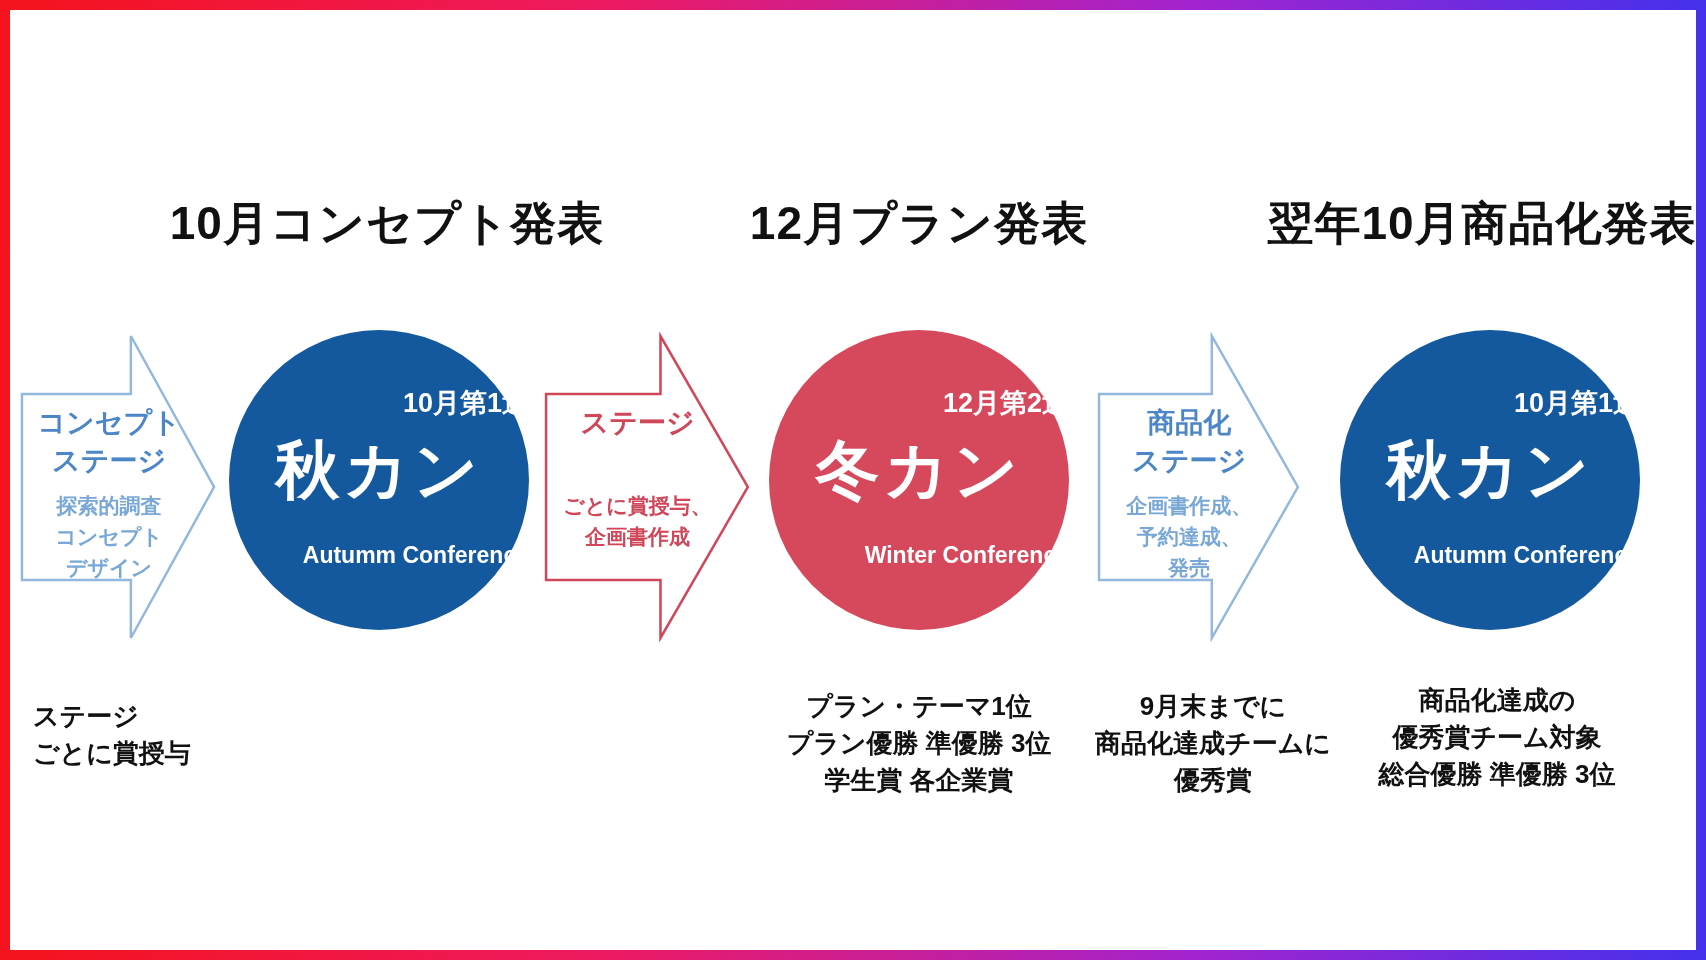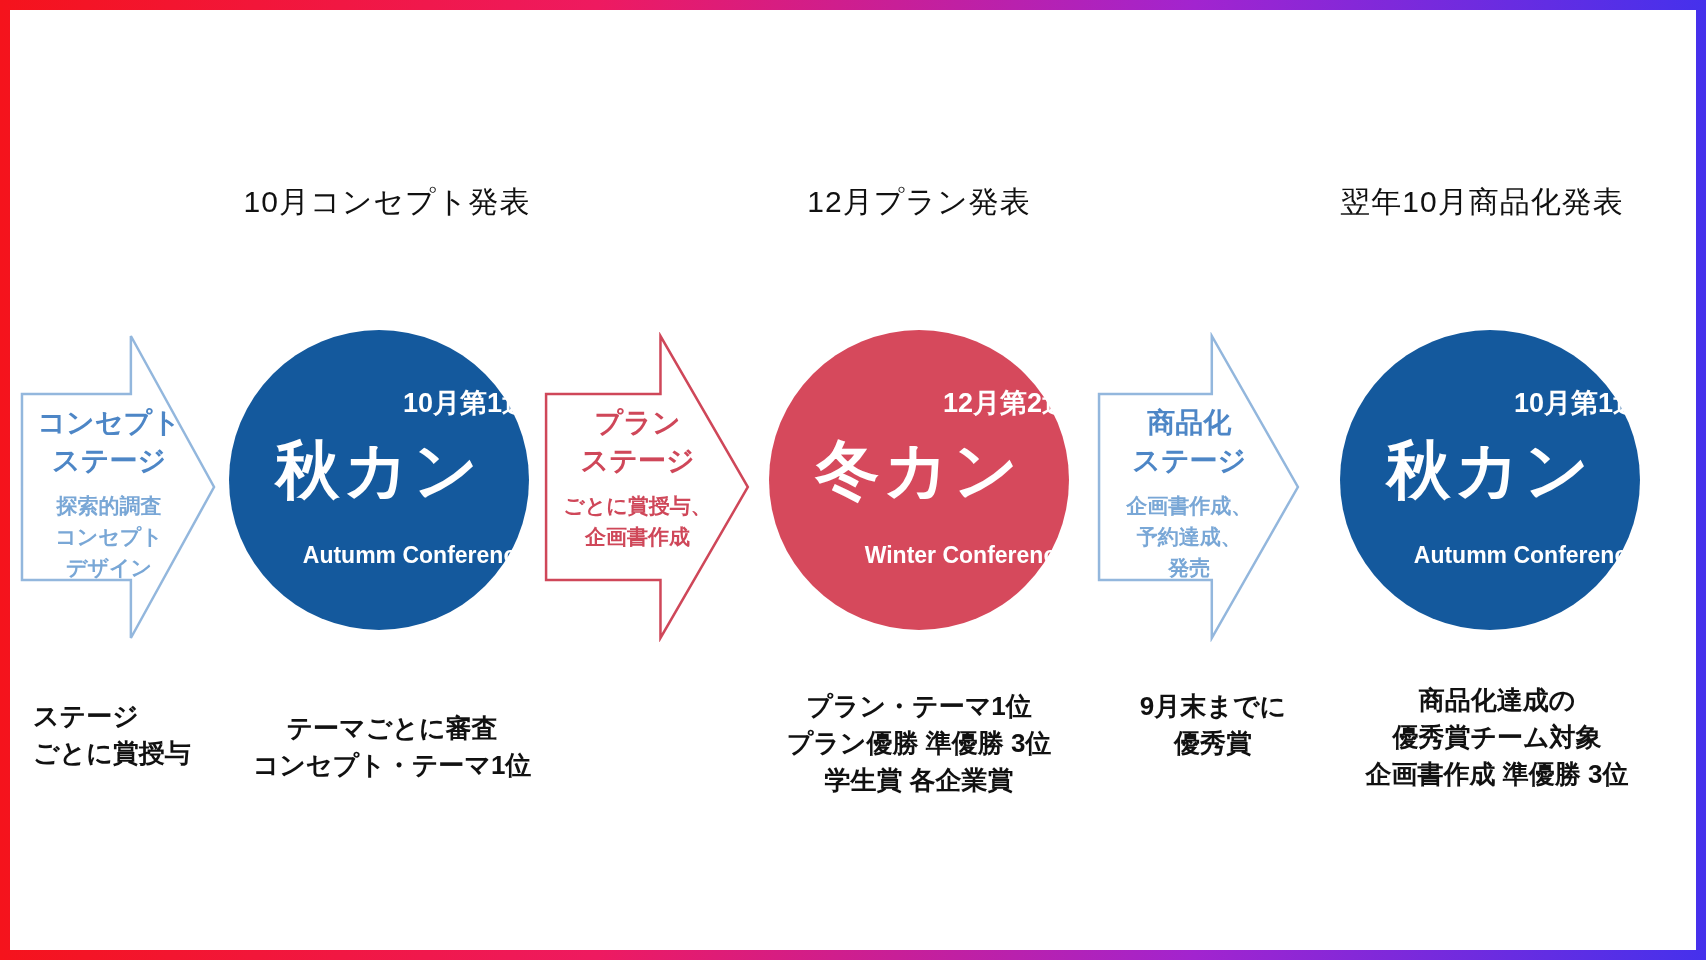--- a/index.html
+++ b/index.html
@@ -16,24 +16,24 @@
   }
   .canvas {
     position: absolute;
     inset: 10px;
     background: #ffffff;
   }
 
   
   .header {
     position: absolute;
-    top: 182px;
+    top: 193px;
     transform: translateX(-50%);
-    font-size: 30px;
-    font-weight: 400;
+    font-size: 46px;
+    font-weight: 700;
     color: #111111;
     white-space: nowrap;
     letter-spacing: 1px;
   }
   .header-1 { left: 387px; }
   .header-2 { left: 919px; }
   .header-3 { left: 1482px; }
 
   
   .arrow {
@@ -158,21 +158,20 @@
     <div class="circle-week">10月第1週</div>
     <div class="circle-name">秋カン</div>
     <div class="circle-sub">Autumm Conference</div>
   </div>
 
   <div class="arrow arrow-2">
     <svg viewBox="0 0 200 310" preserveAspectRatio="none">
       <polygon points="2,62 112,62 112,4 196,155 112,306 112,248 2,248" fill="#ffffff" stroke-width="2.5" vector-effect="non-scaling-stroke" stroke="#cf4759"></polygon>
     </svg>
     <div class="arrow-title" style="color: rgb(207, 71, 89);">
-      <div>プラン</div>
       <div>ステージ</div>
     </div>
     <div class="arrow-detail" style="color: rgb(207, 71, 89);">
       <div>ごとに賞授与、</div>
       <div>企画書作成</div>
     </div>
   </div>
 
   <div class="circle circle-2" style="background: rgb(214, 73, 92);">
     <div class="circle-week">12月第2週</div>
@@ -198,31 +197,28 @@
   <div class="circle circle-3" style="background: rgb(20, 89, 157);">
     <div class="circle-week">10月第1週</div>
     <div class="circle-name">秋カン</div>
     <div class="circle-sub">Autumm Conference</div>
   </div>
 
   <div class="footnote footnote-1">
     <div>ステージ</div>
     <div>ごとに賞授与</div>
   </div>
-  <div class="footnote footnote-2 centered">
-    <div>テーマごとに審査</div>
-    <div>コンセプト・テーマ1位</div>
-  </div>
   <div class="footnote footnote-3 centered">
     <div>プラン・テーマ1位</div>
     <div>プラン優勝 準優勝 3位</div>
     <div>学生賞 各企業賞</div>
   </div>
   <div class="footnote footnote-4 centered">
     <div>9月末までに</div>
+    <div>商品化達成チームに</div>
     <div>優秀賞</div>
   </div>
   <div class="footnote footnote-5 centered">
     <div>商品化達成の</div>
     <div>優秀賞チーム対象</div>
-    <div>企画書作成 準優勝 3位</div>
+    <div>総合優勝 準優勝 3位</div>
   </div>
 </div>
 
 </body></html>

